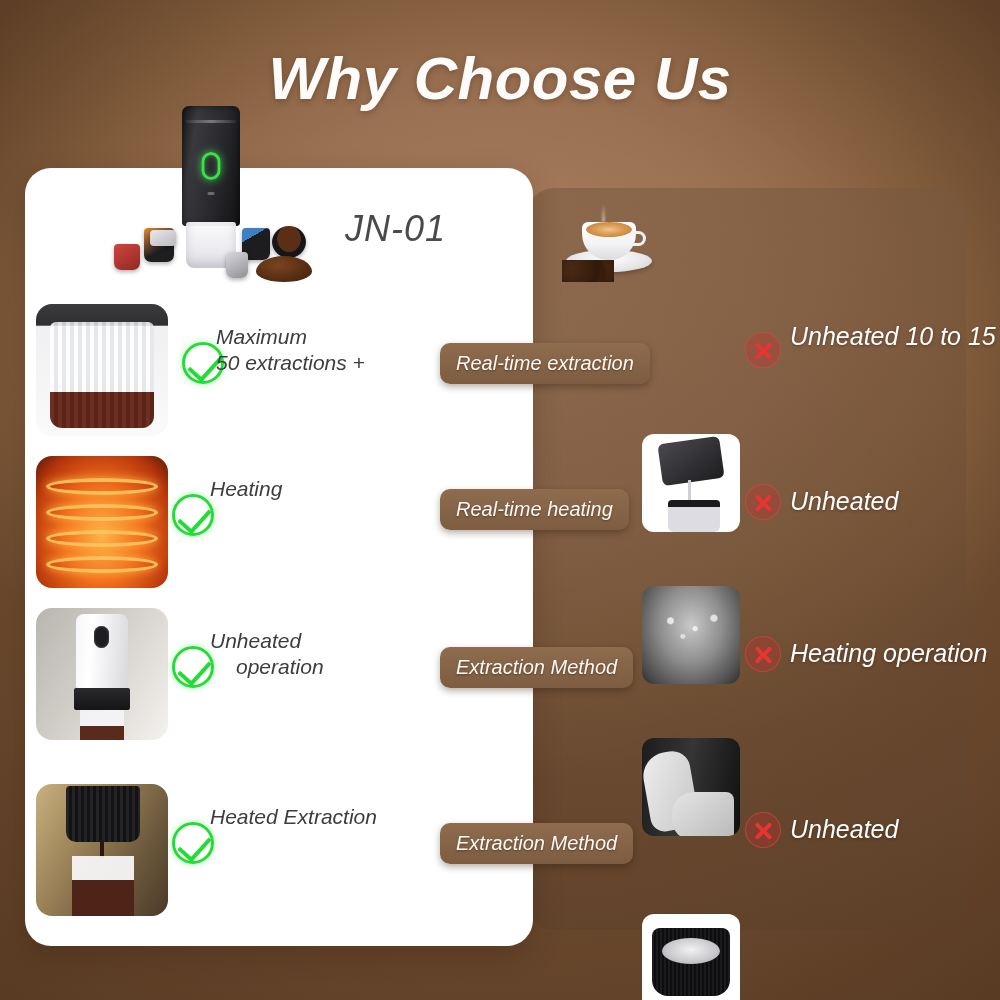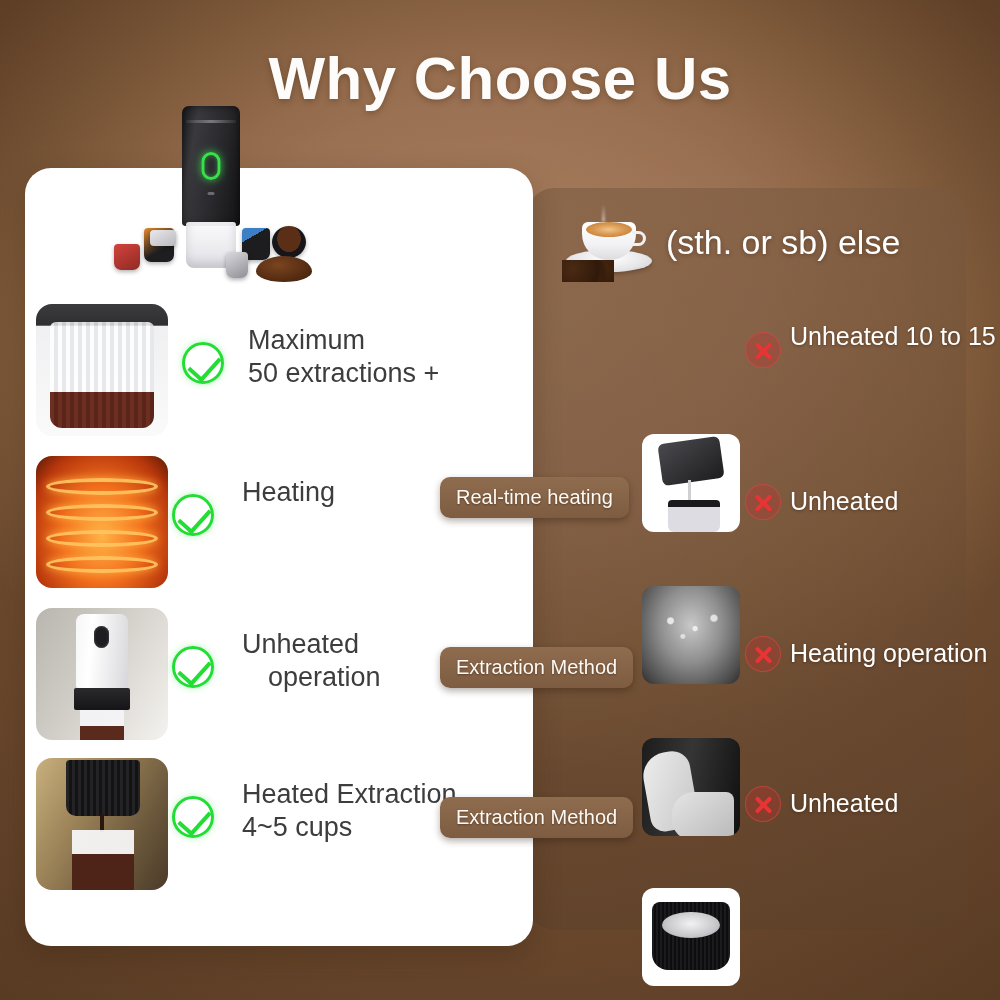--- a/index.html
+++ b/index.html
@@ -8,20 +8,21 @@
     font-family:"Liberation Sans", sans-serif;
     background:#8a6242;
     position:relative;
   }
   #stage {
     position:absolute; inset:0; width:1000px; height:1000px;
     background:
       radial-gradient(ellipse 62% 48% at 50% 30%, #a67d5a 0%, #9a7052 42%, #86603f 72%, #6f4c30 100%),
       linear-gradient(180deg,#a87f5c 0%,#9a7152 45%,#7a5638 80%,#5f4028 100%);
     overflow:hidden;
+    font-style:italic;
   }
   #stage::after{
     content:"";position:absolute;inset:0;
     background:radial-gradient(ellipse 80% 70% at 50% 45%, rgba(255,255,255,.06) 0%, rgba(0,0,0,0) 55%, rgba(40,22,8,.32) 100%);
     pointer-events:none;
   }
 
   
   .title{
     position:absolute; top:44px; left:0; width:1000px; text-align:center;
@@ -120,21 +121,21 @@
   .coffee-cup .beans{
     position:absolute; left:2px; top:62px; width:52px; height:22px;
     background:radial-gradient(circle at 20% 40%, #4a2a14 0%, #30190a 60%, rgba(0,0,0,0) 70%),
                radial-gradient(circle at 50% 60%, #53301a 0%, #361c0c 55%, rgba(0,0,0,0) 68%),
                radial-gradient(circle at 78% 40%, #47270f 0%, #2c1608 58%, rgba(0,0,0,0) 70%);
   }
   .right-head-text{ font-size:34px; color:#ffffff; text-shadow:0 1px 4px rgba(50,28,10,.4); white-space:nowrap; }
 
   
   .row{ position:absolute; left:0; width:1000px; height:152px; z-index:6; }
-  .row.r1{ top:300px; } .row.r2{ top:452px; } .row.r3{ top:604px; } .row.r4{ top:754px; }
+  .row.r1{ top:300px; } .row.r2{ top:452px; } .row.r3{ top:604px; } .row.r4{ top:780px; }
 
   .thumb{
     position:absolute; width:132px; height:132px; border-radius:16px; overflow:hidden;
     background:#e9e9ea;
   }
   .thumb.left{ left:36px; top:4px; }
   .thumb.right{ left:642px; top:2px; width:98px; height:98px; border-radius:12px; }
 
   
   .t-cup{ background:linear-gradient(180deg,#3b3b3d 0%,#2f2f31 16%,#f0f0f2 17%,#fafafa 100%); position:relative; }
@@ -245,21 +246,21 @@
     width:36px;height:36px;
   }
   .cross::before,.cross::after{
     content:""; position:absolute; left:7px; top:16px; width:21px; height:4px;
     background:#e83434; border-radius:2px;
   }
   .cross::before{ transform:rotate(45deg); }
   .cross::after{ transform:rotate(-45deg); }
 
   
-  .feat{ position:absolute; font-size:27px; color:#3d3d3d; line-height:1.24; white-space:nowrap;margin-left:32px; }
+  .feat{ position:absolute; font-size:21px; color:#3d3d3d; line-height:1.24; white-space:nowrap; }
   .feat .l2{ display:block; }
   .feat .indent{ padding-left:26px; }
 
   .con{ position:absolute; font-size:25px; color:#ffffff; line-height:1.28; white-space:nowrap;
         text-shadow:0 1px 3px rgba(45,25,10,.45); }
 
   
   .pill{
     position:absolute; z-index:8;
     background:linear-gradient(180deg,#8f6c4e 0%,#7d5c41 100%);
@@ -287,43 +288,44 @@
     <div class="cupbase"></div>
     <div class="cap" style="left:4px;  top:140px; width:26px;height:26px;background:linear-gradient(150deg,#d2443c,#8f2a24);"></div>
     <div class="cap" style="left:34px; top:124px; width:30px;height:34px;background:linear-gradient(150deg,#e58a2e,#1e1e20 62%);"></div>
     <div class="cap" style="left:40px; top:126px; width:26px;height:16px;background:linear-gradient(150deg,#e9e9ec,#b9b9be);border-radius:4px;"></div>
     <div class="cap" style="left:132px;top:124px; width:28px;height:32px;background:linear-gradient(150deg,#3d7fc4 0 30%,#1d1d20 30%);"></div>
     <div class="cap" style="left:116px;top:148px; width:22px;height:26px;background:linear-gradient(150deg,#d9d9de,#8e8e94);"></div>
     <div class="cap" style="left:162px;top:122px; width:34px;height:32px;background:radial-gradient(ellipse at 50% 40%,#5a2f16 0 48%,#15151a 50%);border-radius:50%;"></div>
     <div class="grounds"></div>
   </div>
 
+  <div class="model-name">JN-01</div>
 
   <div class="right-head">
     <div class="coffee-cup">
       <div class="steam"></div>
       <div class="saucer"></div>
       <div class="cup"></div>
       <div class="crema"></div>
       <div class="handle"></div>
       <div class="beans"></div>
     </div>
-    <span class="right-head-text">(sth. or sb) else</span>
   </div>
 
   <div class="row r1">
     <div class="thumb left t-cup">
       <div class="glass"></div>
       <div class="liquid"></div>
     </div>
     <div class="mark check" style="left:182px;top:42px;"></div>
     <div class="feat" style="left:216px;top:24px;">
       <span>Maximum</span>
       <span class="l2">50 extractions +</span>
     </div>
+    <div class="pill" style="left:440px;top:43px;">Real-time extraction</div>
     <div class="thumb right t-pour">
       <div class="dev"></div>
       <div class="stream"></div>
       <div class="mug"></div>
     </div>
     <div class="mark cross" style="left:745px;top:32px;"></div>
     <div class="con" style="left:790px;top:20px;">
       <span>Unheated</span>
       <span class="l2">10 to 15 cups</span>
     </div>
@@ -333,21 +335,21 @@
     <div class="thumb left t-heat">
       <div class="coil c1"></div>
       <div class="coil c2"></div>
       <div class="coil c3"></div>
       <div class="coil c4"></div>
     </div>
     <div class="mark check" style="left:172px;top:42px;"></div>
     <div class="feat" style="left:210px;top:24px;">
       <span>Heating</span>
     </div>
-    <div class="pill" style="left:440px;top:25px;">Real-time heating</div>
+    <div class="pill" style="left:440px;top:37px;">Real-time heating</div>
     <div class="thumb right t-cold"></div>
     <div class="mark cross" style="left:745px;top:32px;"></div>
     <div class="con" style="left:790px;top:33px;">
       <span>Unheated</span>
     </div>
   </div>
 
   <div class="row r3">
     <div class="thumb left t-auto">
       <div class="body"></div>
@@ -373,21 +375,20 @@
 
   <div class="row r4">
     <div class="thumb left t-brew">
       <div class="head"></div>
       <div class="spout"></div>
       <div class="cup2"></div>
     </div>
     <div class="mark check" style="left:172px;top:42px;"></div>
     <div class="feat" style="left:210px;top:24px;">
       <span>Heated Extraction</span>
-      <span class="l2">4~5 cups</span>
     </div>
     <div class="pill" style="left:440px;top:43px;">Extraction Method</div>
     <div class="thumb right t-basket">
       <div class="ring"></div>
       <div class="mesh"></div>
     </div>
     <div class="mark cross" style="left:745px;top:32px;"></div>
     <div class="con" style="left:790px;top:33px;">
       <span>Unheated</span>
     </div>

